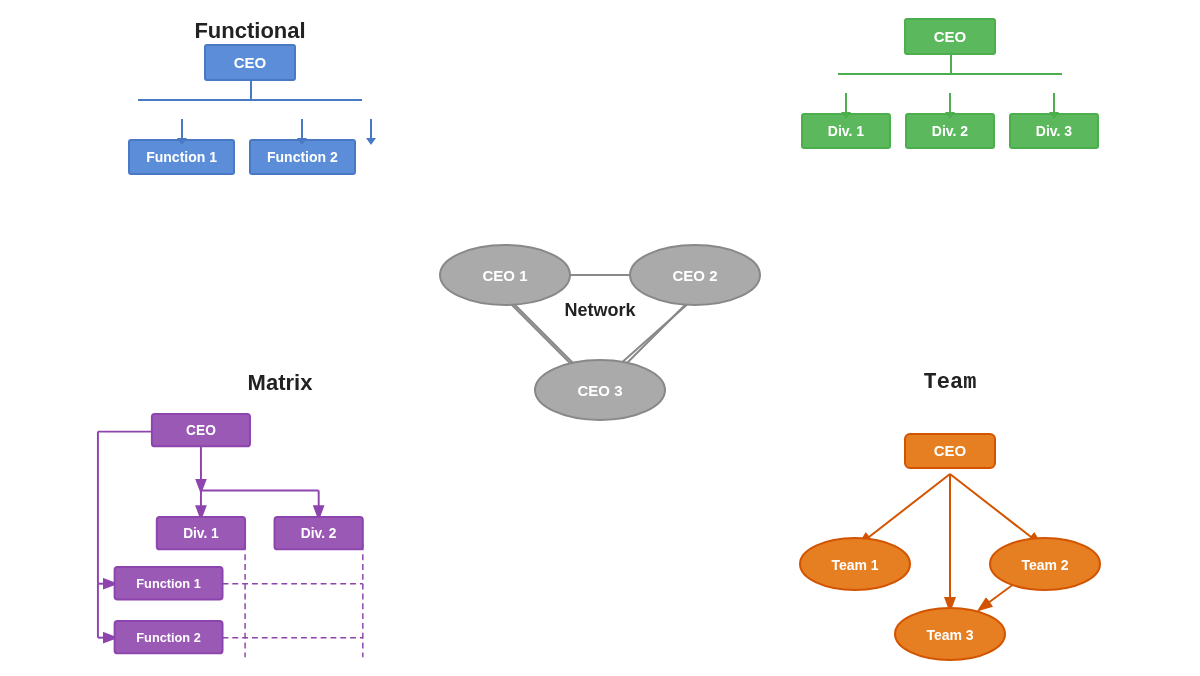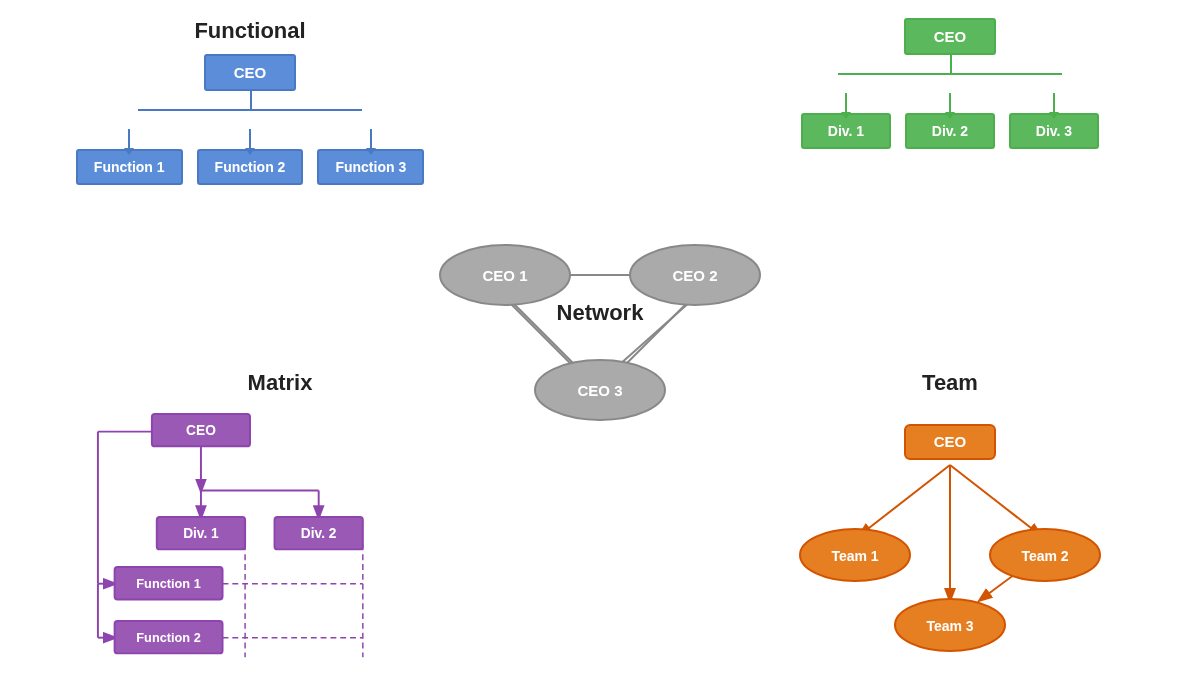--- a/index.html
+++ b/index.html
@@ -11,21 +11,20 @@
       overflow: hidden;
       position: relative;
     }
 
     
     .section-title {
       font-weight: bold;
       font-size: 22px;
       color: #222;
       text-align: center;
-      margin-bottom: 10px;
     }
 
     
     #functional {
       position: absolute;
       top: 18px;
       left: 40px;
       width: 420px;
     }
     .func-ceo-row {
@@ -188,21 +187,21 @@
       left: 350px;
       width: 500px;
       height: 220px;
     }
     .network-title {
       position: absolute;
       top: 80px;
       left: 50%;
       transform: translateX(-50%);
       font-weight: bold;
-      font-size: 22px;
+      font-size: 18px;
       color: #222;
     }
     .network-svg {
       position: absolute;
       top: 0; left: 0;
       width: 100%; height: 100%;
     }
 
     
     #matrix {
@@ -224,21 +223,21 @@
       overflow: visible;
     }
 
     
     #team {
       position: absolute;
       top: 370px;
       right: 60px;
       width: 380px;
     }
-    .team-title { margin-bottom: 14px; }
+    .team-title { margin-bottom: 24px; font-family: Liberation Mono, monospace; }
     .team-diagram {
       position: relative;
       width: 380px;
       height: 260px;
     }
     .team-svg {
       position: absolute;
       top: 0; left: 0;
       width: 100%; height: 100%;
       overflow: visible;
@@ -257,21 +256,20 @@
     <div class="func-child-wrapper">
       <div class="func-child-line"></div>
       <div class="func-box">Function 1</div>
     </div>
     <div class="func-child-wrapper">
       <div class="func-child-line"></div>
       <div class="func-box">Function 2</div>
     </div>
     <div class="func-child-wrapper">
       <div class="func-child-line"></div>
-      <div class="func-box">Function 3</div>
     </div>
   </div>
 </div>
 
 <div id="divisional">
   <div class="div-ceo-row">
     <div class="div-ceo-box">CEO</div>
   </div>
   <div class="div-connector"></div>
   <div class="div-children">

